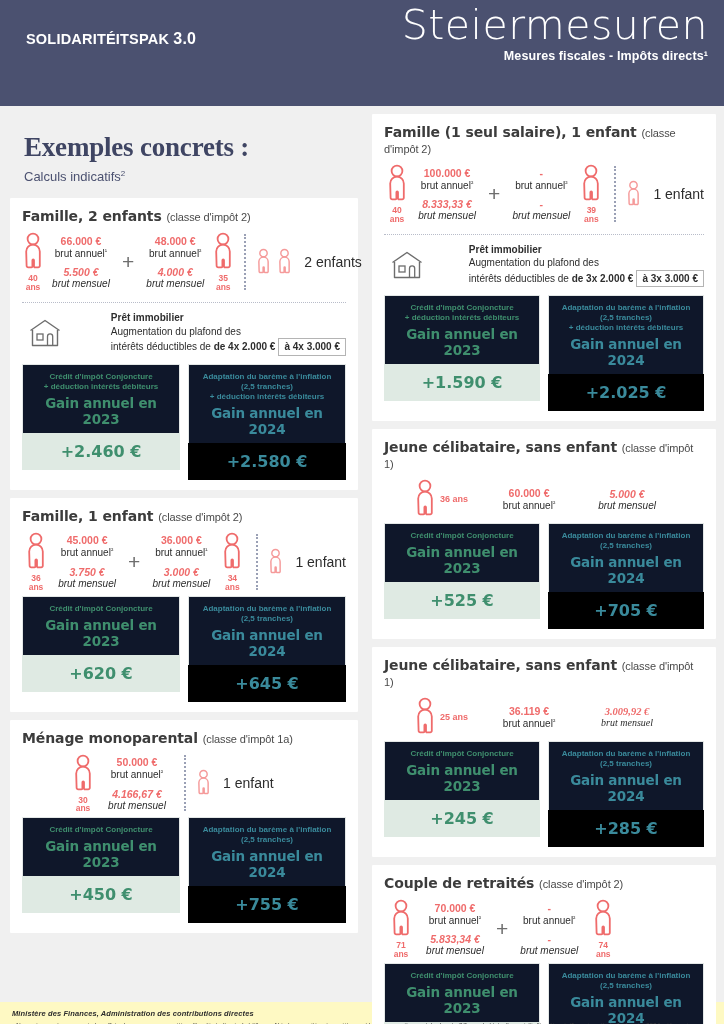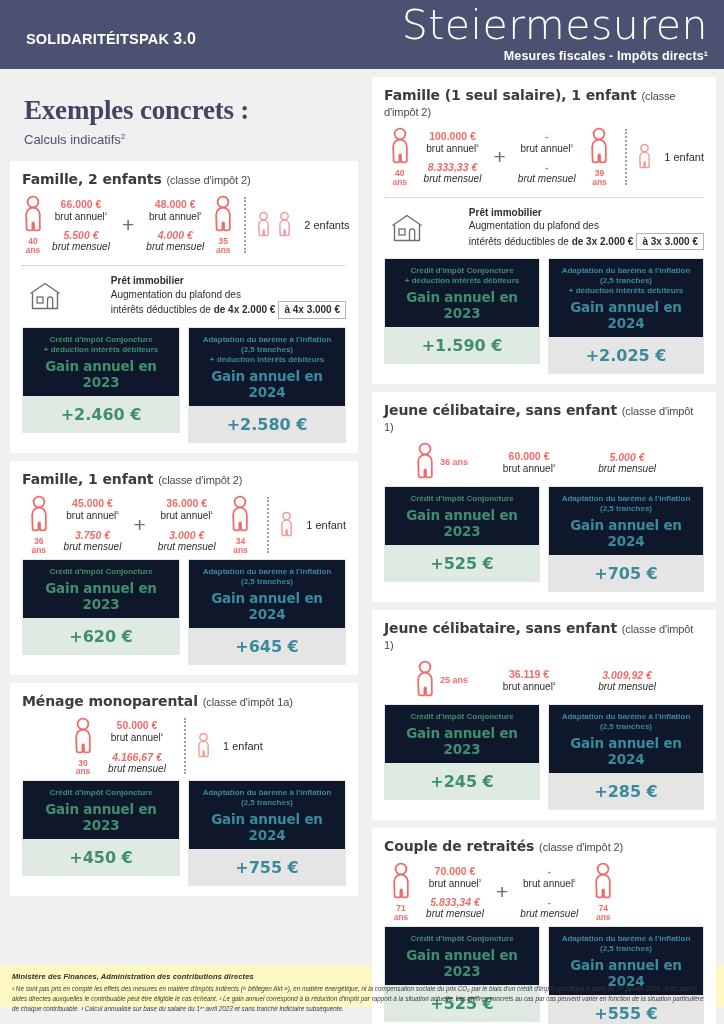--- a/index.html
+++ b/index.html
@@ -6,21 +6,21 @@
   html, body {
     width: 724px; height: 1024px;
     background: #ffffff;
     font-family: "Liberation Sans", sans-serif;
     overflow: hidden;
   }
   .page { position: relative; width: 724px; height: 1024px; background: #f0f0f0; }
 
   
   .header {
-    height: 69px; background: #4b5170;
+    height: 106px; background: #4b5170;
     display: flex; align-items: flex-start; justify-content: space-between;
     padding: 0 14px;
   }
   .brand {
     color: #ffffff; font-size: 14.5px; font-weight: bold;
     letter-spacing: .2px; margin-top: 30px; margin-left: 12px;
     white-space: nowrap;
   }
   .brand .v { font-size: 16px; }
   .titleblock { text-align: right; margin-top: 4px; margin-right: 2px; }
@@ -66,21 +66,21 @@
   .money .lbl sup { font-size: 7px; }
   .money .amt2 { color: #ef6b6b; font-size: 10.5px; font-weight: bold; font-style: italic; margin-top: 7px; white-space: nowrap; }
   .money .lbl2 { color: #2d2d2d; font-size: 10px; font-style: italic; white-space: nowrap; }
   .plus { color: #6e6e6e; font-size: 21px; font-weight: 300; padding: 0 4px; }
 
   .dotsep {
     width: 0; border-left: 2px dotted #9aa0b5; height: 56px; margin: 0 10px;
     align-self: center;
   }
   .kids { display: flex; align-items: center; gap: 6px; }
-  .kidlabel { color: #2d2d2d; font-size: 11px; white-space: nowrap; margin-left: 6px; }
+  .kidlabel { color: #2d2d2d; font-size: 14px; white-space: nowrap; margin-left: 6px; }
 
   
   .hsep { border-top: 1.5px dotted #b8bcc9; margin: 6px 0 8px 0; }
   .loan { display: flex; align-items: center; gap: 10px; padding: 0 0 8px 6px; justify-content: space-between; }
   .loan-txt { font-size: 10px; color: #2d2d2d; line-height: 1.35; }
   .loan-txt .b { font-weight: bold; }
   .hl { border: 1px solid #b4b4b4; padding: 1px 5px; font-weight: bold; display: inline-block; margin-left: 3px; }
 
   
   .gains { display: flex; gap: 8px; }
@@ -90,21 +90,21 @@
     text-align: center; padding: 7px 4px 6px 4px; min-height: 56px;
     display: flex; flex-direction: column; justify-content: flex-end;
   }
   .gain-sub { font-size: 8px; line-height: 1.25; font-weight: bold; }
   .gain-hd { font-size: 13.5px; font-weight: bold; margin-top: 3px; font-family: "DejaVu Sans", sans-serif; letter-spacing: -.2px; }
   .gain-val { text-align: center; font-size: 16px; font-weight: bold; padding: 9px 4px; font-family: "DejaVu Sans", sans-serif; }
 
   .g2023 .gain-sub, .g2023 .gain-hd { color: #3f8f6e; }
   .g2023 .gain-val { background: #dfeae3; color: #3f8f6e; }
   .g2024 .gain-sub, .g2024 .gain-hd { color: #3a8a9b; }
-  .g2024 .gain-val { background: #e5e5e5; color: #3a8a9b; }
+  .g2024 .gain-val { background: #000000; color: #3a8a9b; }
 
   
   .footer { height: 42px; background: #fef9c3; padding: 7px 12px 0 12px; }
   .foot-title { font-size: 7.5px; font-weight: bold; font-style: italic; color: #2d2d2d; letter-spacing: .1px; }
   .foot-notes { font-size: 6.3px; font-style: italic; color: #3a3a3a; line-height: 1.55; margin-top: 3px; text-align: left; }
 
   svg { display: block; }
 </style>
 </head>
 <body>
@@ -428,21 +428,21 @@
                 <svg width="22" height="40" viewBox="0 0 22 40">
                   <circle cx="11" cy="7" r="5.4" fill="none" stroke="#ef6b6b" stroke-width="1.8"></circle>
                   <path d="M4.2 19.5a6.8 6.8 0 0 1 13.6 0v14.3a1.6 1.6 0 0 1-1.6 1.6h-3.3a0.9 0.9 0 0 1-0.9-0.9v-6.3a0.8 0.8 0 0 0-1.6 0v6.3a0.9 0.9 0 0 1-0.9 0.9H6.2a1.6 1.6 0 0 1-1.6-1.6z" fill="none" stroke="#ef6b6b" stroke-width="1.8" stroke-linejoin="round"></path>
                 </svg>
                 <span class="age inline">25 ans</span>
               </div>
               <div class="money" style="margin-left:24px;">
                 <div class="amt">36.119 €</div>
                 <div class="lbl">brut annuel<sup>²</sup></div>
               </div>
-              <div class="money" style="margin-left:24px;">
+              <div class="money" style="margin-left:24px;font-family:Liberation Serif, serif;">
                 <div class="amt" style="font-style:italic;">3.009,92 €</div>
                 <div class="lbl" style="font-style:italic;">brut mensuel</div>
               </div>
             </div>
             <div class="gains">
               <div class="gainbox g2023">
                 <div class="gain-top">
                   <div class="gain-sub">Crédit d'impôt Conjoncture</div>
                   <div class="gain-hd">Gain annuel en 2023</div>
                 </div>

